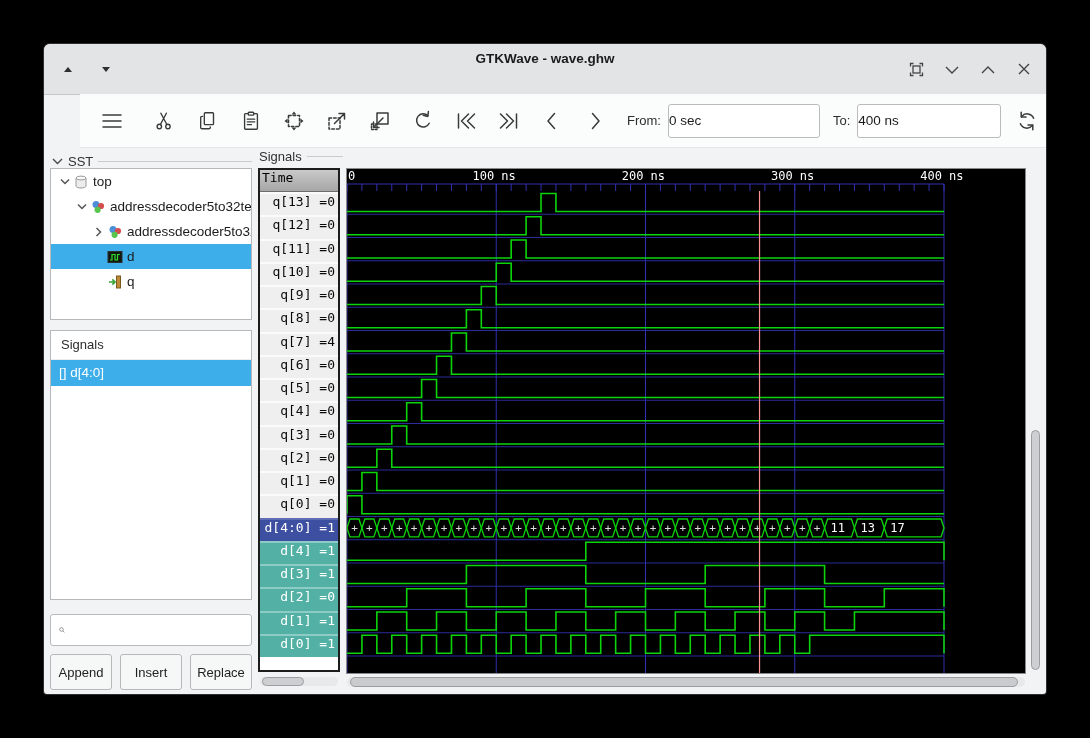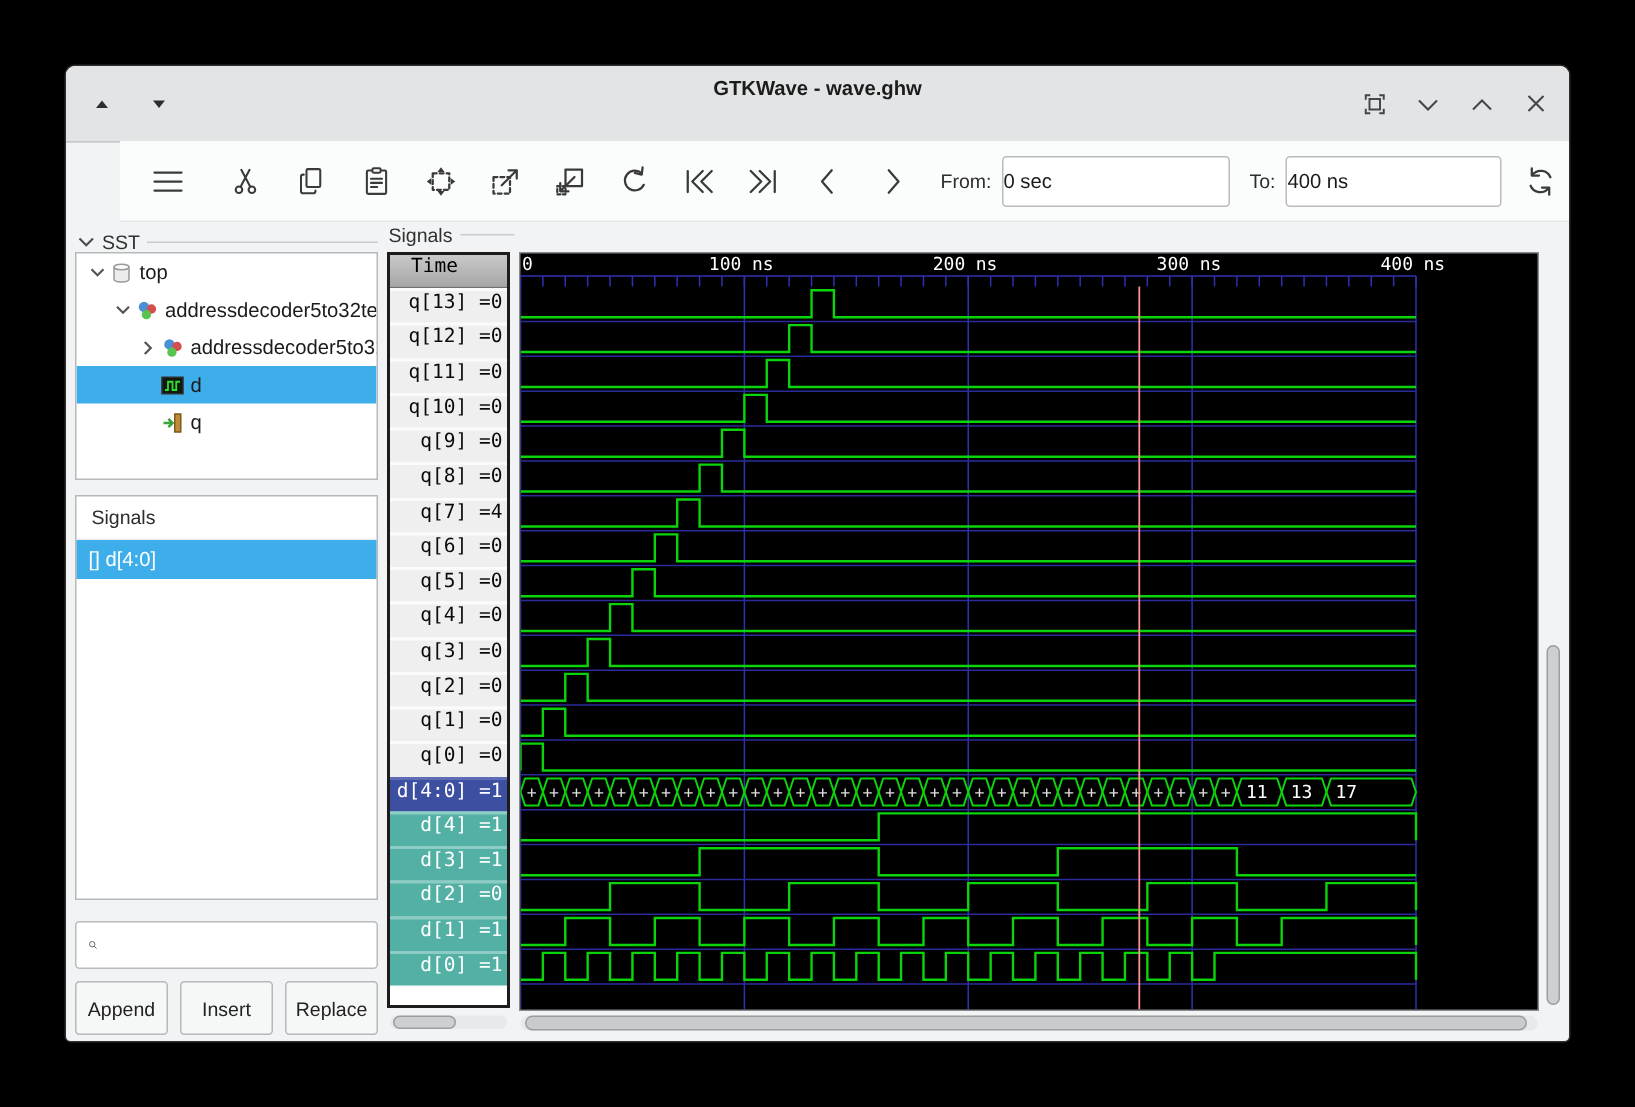--- a/index.html
+++ b/index.html
@@ -61,21 +61,21 @@
 
   .btnrow{position:absolute;left:6px;top:506px;width:202px;height:36px;display:flex;gap:8px;}
   .btnrow button{flex:1;height:36px;background:#f6f7f7;border:1px solid #b6b8ba;border-radius:3px;
                  font-family:"Liberation Sans",sans-serif;font-size:13px;color:#222;}
 
   
   .namesbox{position:absolute;left:214px;top:20px;width:82px;height:504px;background:#fff;
             border:2px solid #1c1c1c;box-sizing:border-box;overflow:hidden;}
   .timehdr{height:22px;line-height:21px;background:linear-gradient(#c9c9c9,#a6a6a6);
            border-bottom:1px solid #6e6e6e;font:13px "DejaVu Sans Mono",monospace;color:#000;
-           padding-left:14px;box-sizing:border-box;}
+           padding-left:2px;box-sizing:border-box;}
   .nrow{height:23.25px;line-height:22px;font:13px "DejaVu Sans Mono",monospace;text-align:right;
         padding-right:3px;color:#0a0a0a;background:#efefef;border-top:2px solid #fbfbfb;box-sizing:border-box;}
   .nrow.navy{background:#3d4fa1;color:#fff;border-top-color:#5d6cb5;}
   .nrow.teal{background:#52b0a5;color:#fff;border-top-color:#8cccc4;}
 
   .nhscroll{position:absolute;left:216px;top:529px;width:78px;height:9px;border-radius:5px;background:#e7e9ea;}
   .nhscroll .thumb{position:absolute;left:2px;top:0;width:42px;height:9px;border-radius:5px;
                    background:#cdcfd1;border:1px solid #9b9da0;box-sizing:border-box;}
 
   

